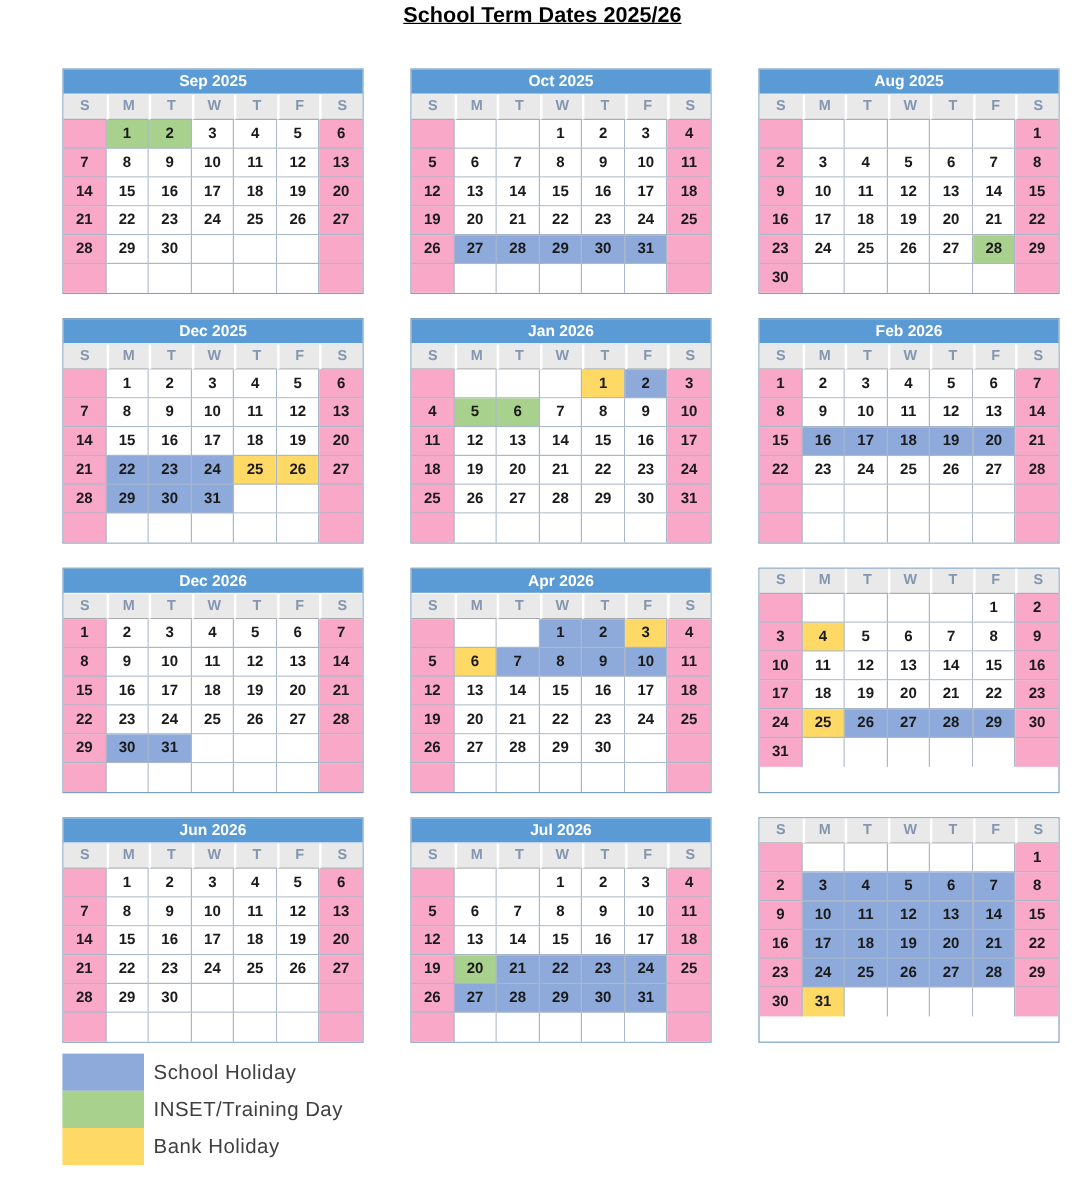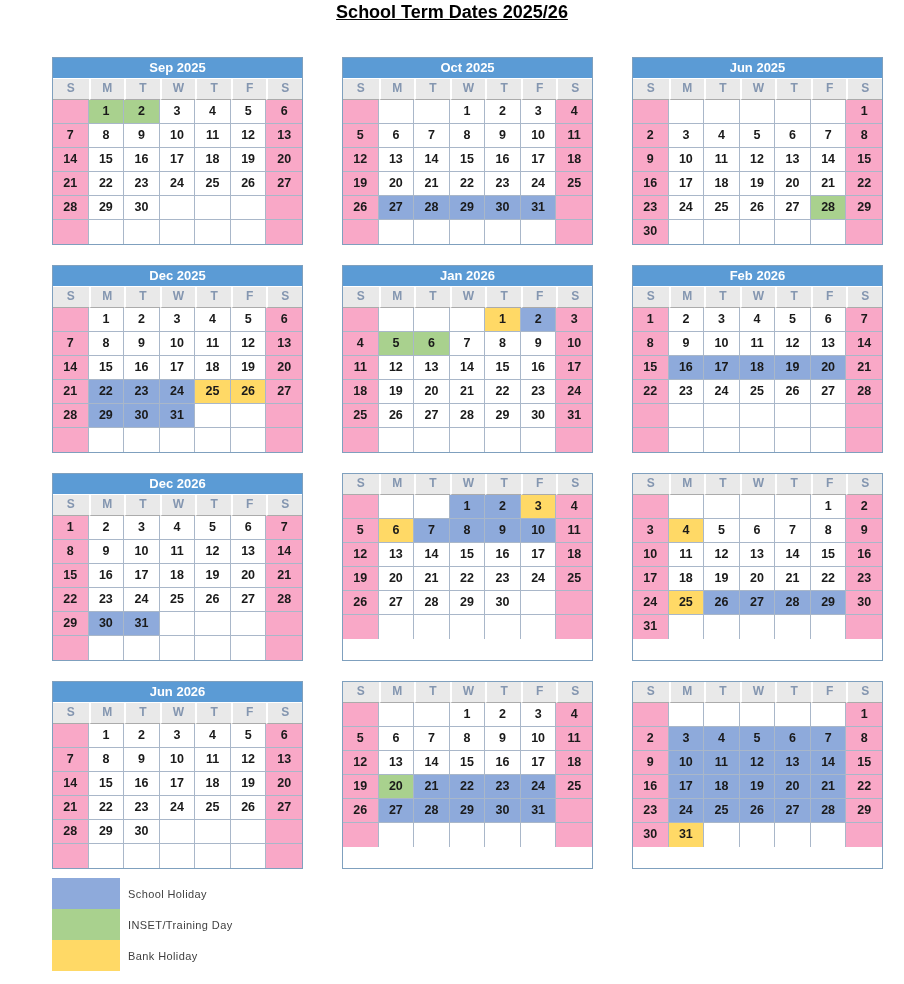--- a/index.html
+++ b/index.html
@@ -90,21 +90,21 @@
   .bank  { background: var(--bank-holiday); }
   .inset { background: var(--inset-training); }
   .legend {
     position: absolute;
     left: 52px; top: 878px;
   }
   .legend-row { display: flex; align-items: center; }
   .legend-swatch { width: 68px; height: 31px; flex: 0 0 68px; }
   .legend-label {
     margin-left: 8px;
-    font-size: 11px;
+    font-size: 17px;
     color: #3f3f3f;
     letter-spacing: 0.4px;
   }
 </style>
 </head>
 <body>
 
 <h1 class="page-title">School Term Dates 2025/26</h1>
 
 <div class="calendar-grid">
@@ -216,21 +216,21 @@
         <div class="cell"></div>
         <div class="cell"></div>
         <div class="cell"></div>
         <div class="cell"></div>
         <div class="cell"></div>
         <div class="cell wknd"></div>
       </div>
   </div>
 
   <div class="month">
-    <div class="month-title">Jun 2025</div>
+    <div class="month-title">Aug 2025</div>
     <div class="day-header-row">
         <div class="dh">S</div>
         <div class="dh">M</div>
         <div class="dh">T</div>
         <div class="dh">W</div>
         <div class="dh">T</div>
         <div class="dh">F</div>
         <div class="dh">S</div>
       </div>
     <div class="weeks">
@@ -501,20 +501,21 @@
         <div class="cell"></div>
         <div class="cell"></div>
         <div class="cell"></div>
         <div class="cell"></div>
         <div class="cell"></div>
         <div class="cell wknd"></div>
       </div>
   </div>
 
   <div class="month">
+    <div class="month-title">Apr 2026</div>
     <div class="day-header-row">
         <div class="dh">S</div>
         <div class="dh">M</div>
         <div class="dh">T</div>
         <div class="dh">W</div>
         <div class="dh">T</div>
         <div class="dh">F</div>
         <div class="dh">S</div>
       </div>
     <div class="weeks">
@@ -670,20 +671,21 @@
         <div class="cell"></div>
         <div class="cell"></div>
         <div class="cell"></div>
         <div class="cell"></div>
         <div class="cell"></div>
         <div class="cell wknd"></div>
       </div>
   </div>
 
   <div class="month">
+    <div class="month-title">Jul 2026</div>
     <div class="day-header-row">
         <div class="dh">S</div>
         <div class="dh">M</div>
         <div class="dh">T</div>
         <div class="dh">W</div>
         <div class="dh">T</div>
         <div class="dh">F</div>
         <div class="dh">S</div>
       </div>
     <div class="weeks">

